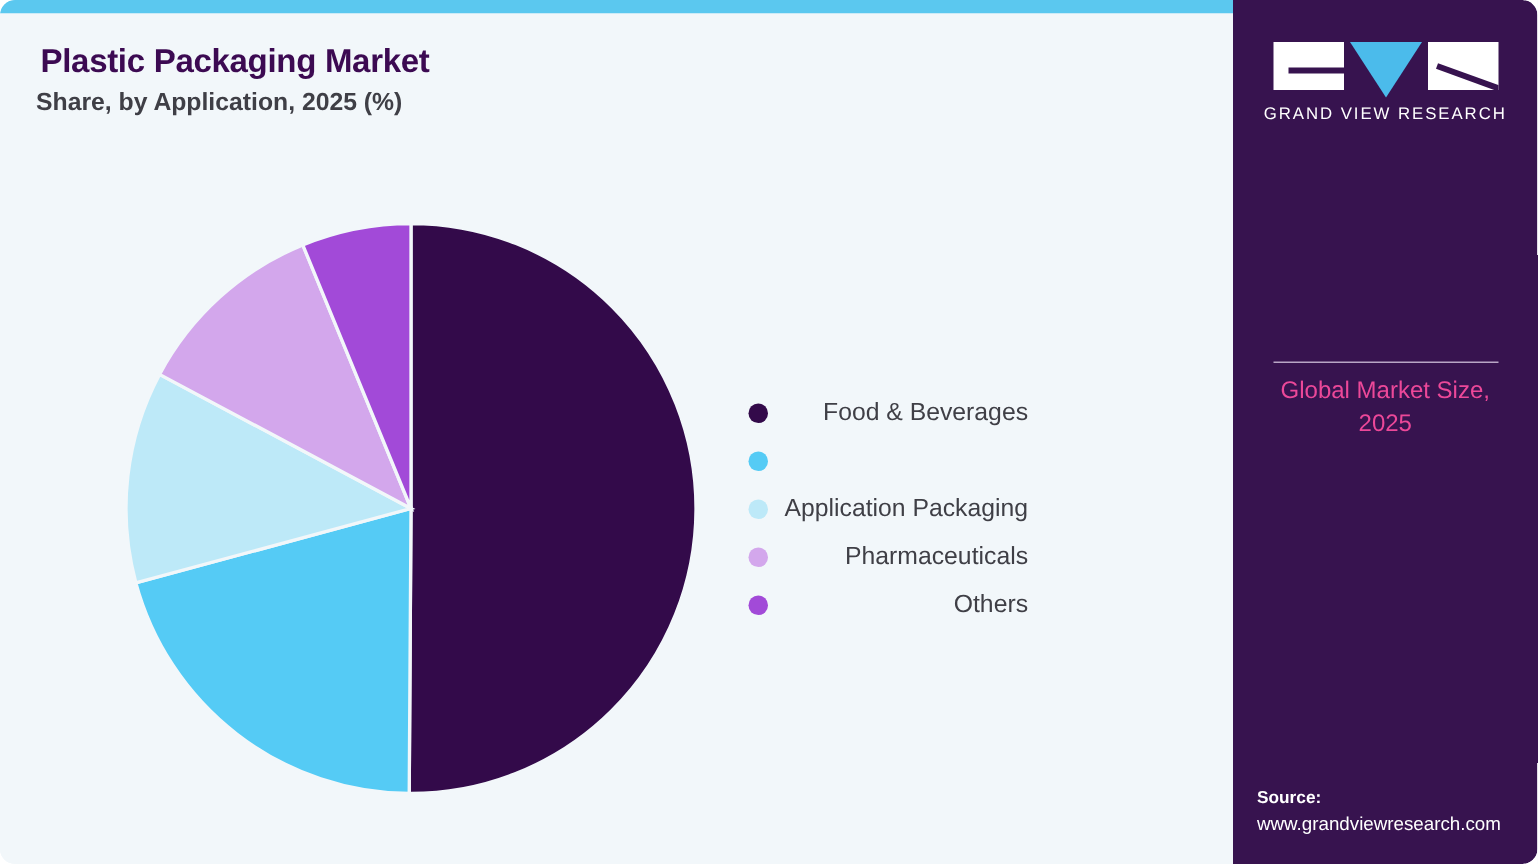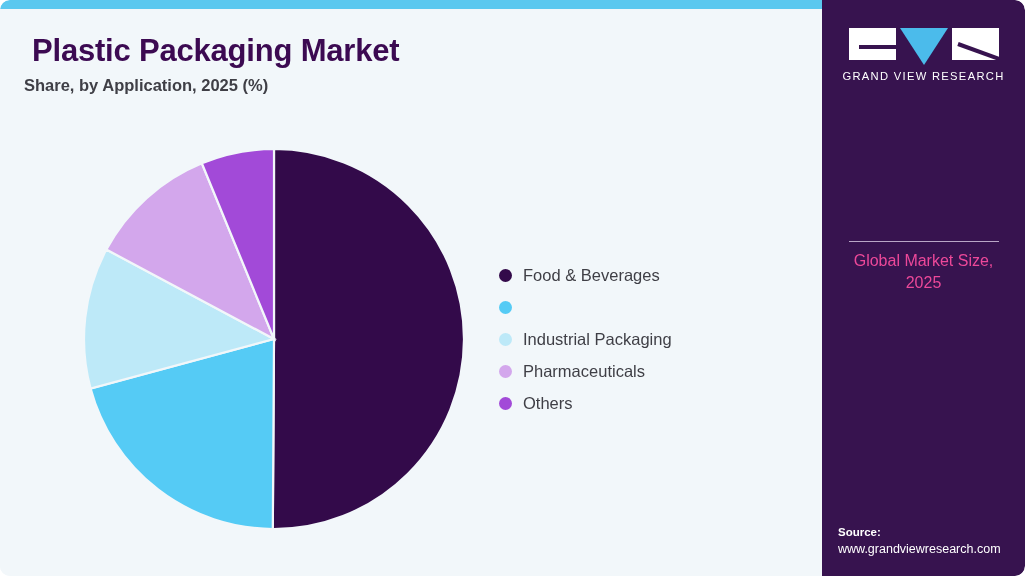--- a/index.html
+++ b/index.html
@@ -43,22 +43,22 @@
     height: 567px;
     background: #f2f7fa;
   }
 
   .titles {
     position: absolute;
     left: 24px;
     top: 17px;
   }
   .main-title {
-    margin: 8px;
-    font-size: 31px;
+    margin: 3px;
+    font-size: 22px;
     font-weight: bold;
     color: #3c0a52;
     letter-spacing: -0.2px;
     line-height: 1.1;
   }
   .sub-title {
     margin: 6px 0 0 0;
     font-size: 16.5px;
     font-weight: bold;
     color: #3f3f46;
@@ -78,20 +78,21 @@
   
   .legend {
     position: absolute;
     left: 499px;
     top: 250px;
   }
   .legend-item {
     display: flex;
     align-items: center;
     height: 32px;
+    justify-content: space-between;
   }
   .legend-swatch {
     width: 13px;
     height: 13px;
     border-radius: 50%;
     flex: 0 0 auto;
     margin-right: 11px;
   }
   .legend-label {
     font-size: 16.5px;
@@ -242,21 +243,21 @@
     <div class="legend">
       <div class="legend-item">
         <span class="legend-swatch" style="background: rgb(51, 10, 74);"></span>
         <span class="legend-label">Food &amp; Beverages</span>
       </div>
       <div class="legend-item">
         <span class="legend-swatch" style="background: rgb(85, 203, 245);"></span>
       </div>
       <div class="legend-item">
         <span class="legend-swatch" style="background: rgb(189, 233, 248);"></span>
-        <span class="legend-label">Industrial Packaging</span>
+        <span class="legend-label">Application Packaging</span>
       </div>
       <div class="legend-item">
         <span class="legend-swatch" style="background: rgb(211, 167, 236);"></span>
         <span class="legend-label">Pharmaceuticals</span>
       </div>
       <div class="legend-item">
         <span class="legend-swatch" style="background: rgb(162, 74, 216);"></span>
         <span class="legend-label">Others</span>
       </div>
     </div>

